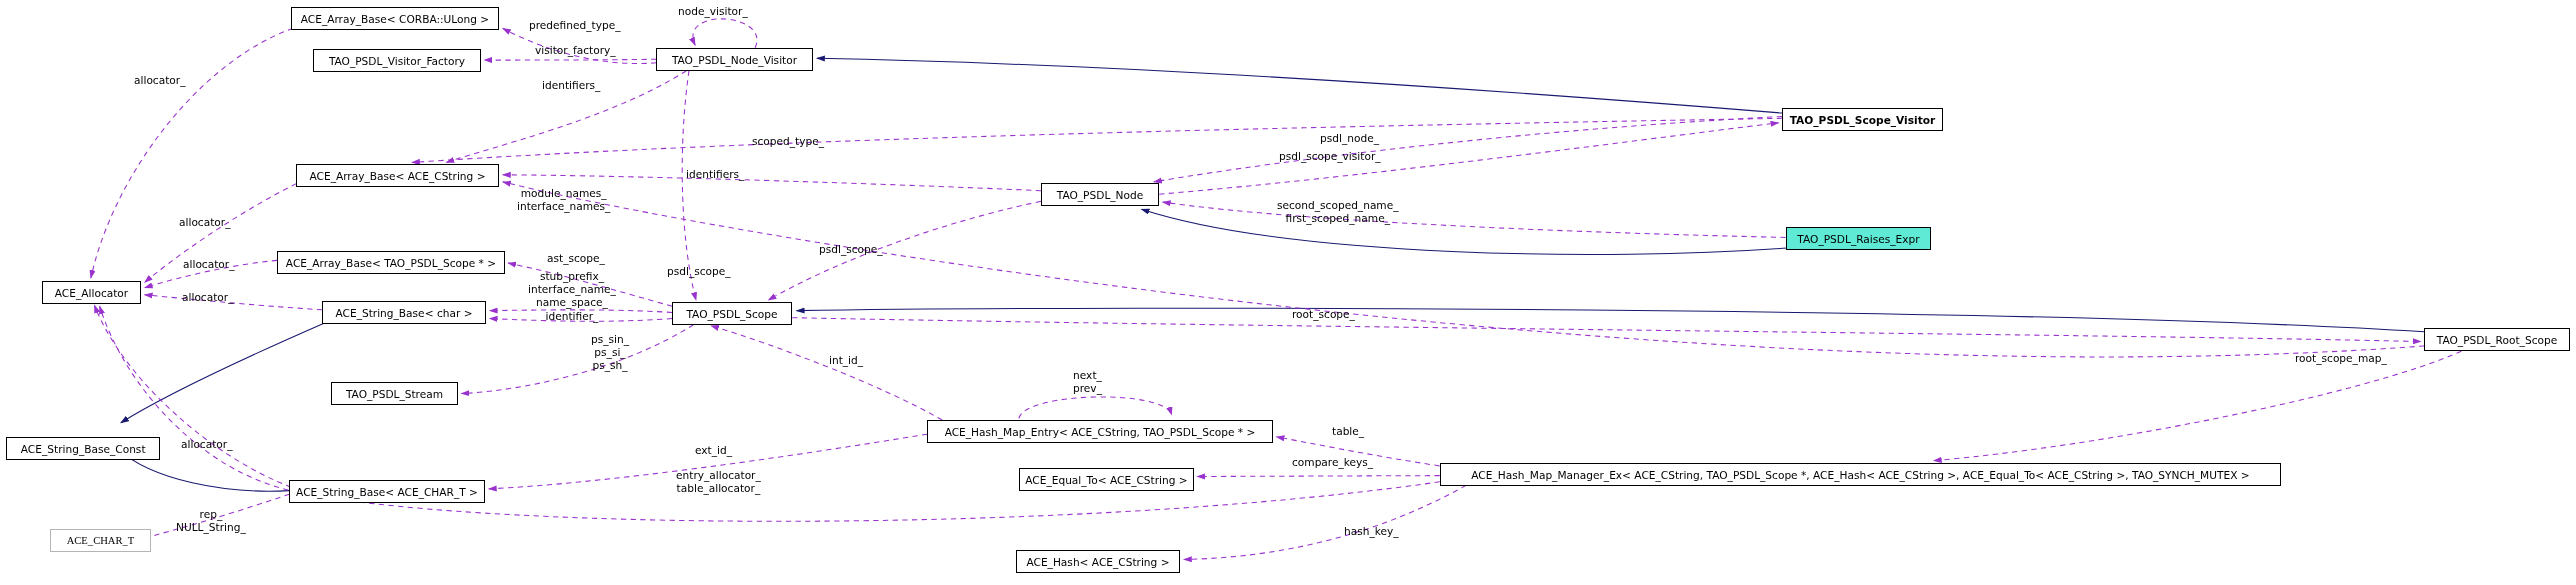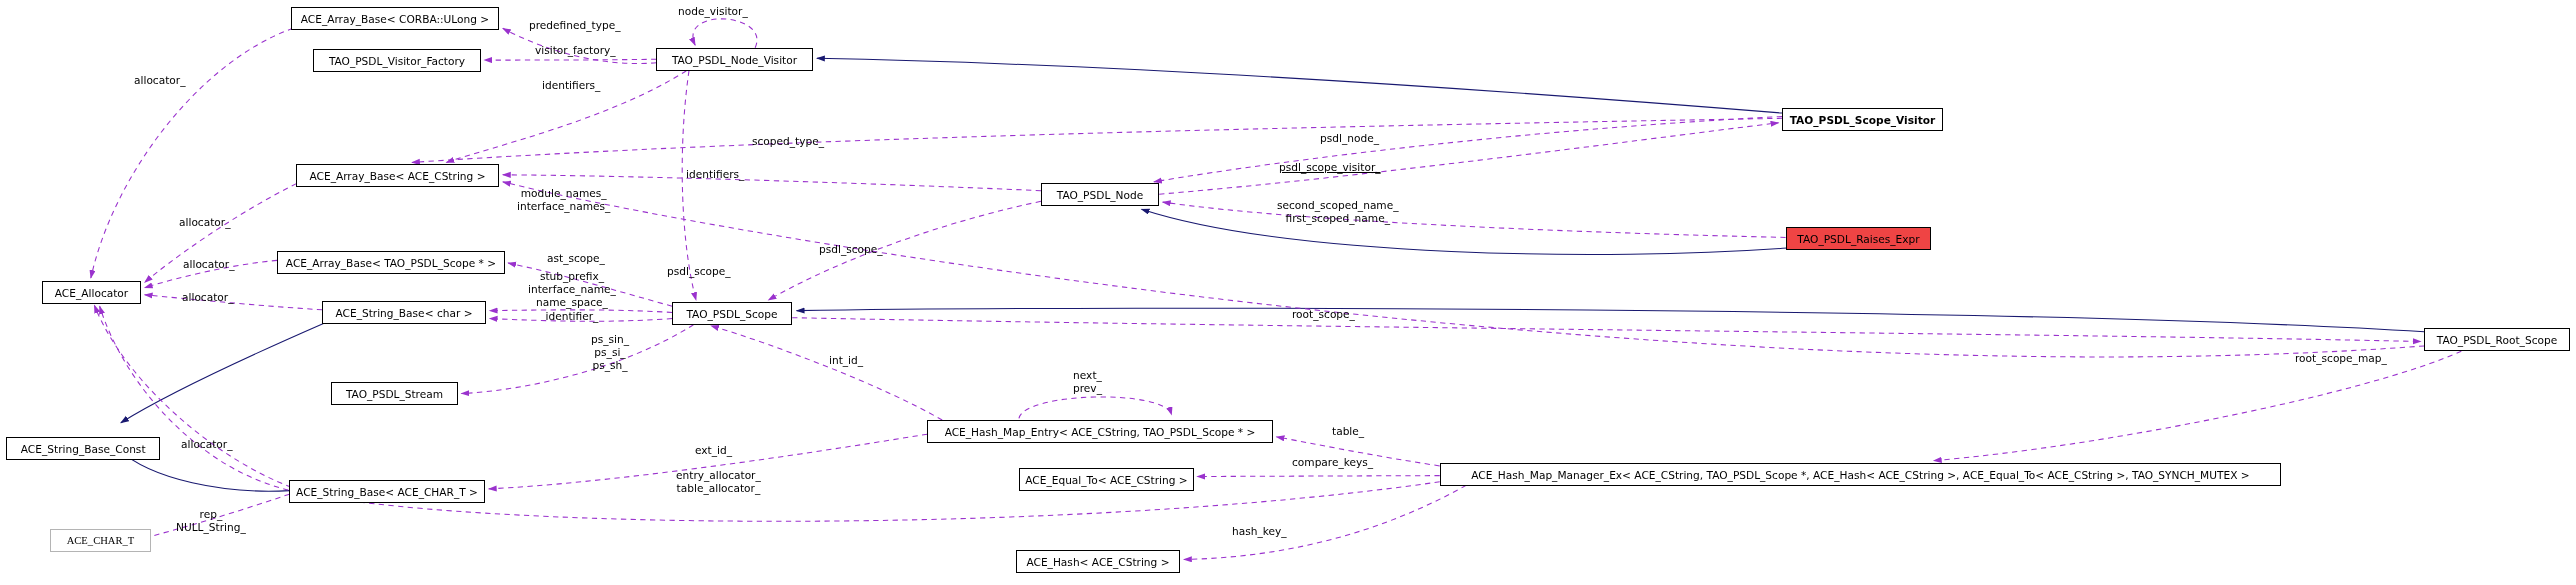--- a/index.html
+++ b/index.html
@@ -15,21 +15,21 @@
     position:absolute;
     box-sizing:border-box;
     border:0.9px solid #000000;
     background:#ffffff;
     display:flex;align-items:center;justify-content:center;
     font-size:10.6px;color:#000000;
     white-space:nowrap;
     height:23px;
     z-index:2;
   }
-  .node.current{background:#ef4444;}
+  .node.current{background:#5eead4;}
   .node.external{border-color:#b4b4b4;}
   .edge-label{
     position:absolute;
     font-size:10.6px;color:#000000;
     line-height:13.2px;
     white-space:nowrap;
     text-align:center;
     z-index:3;
   }
 </style>
@@ -132,21 +132,21 @@
       <div class="edge-label" style="left: 686px; top: 168px;">
         <div>identifiers_</div>
       </div>
       <div class="edge-label" style="left: 517px; top: 187px;">
         <div>module_names_</div>
         <div>interface_names_</div>
       </div>
       <div class="edge-label" style="left: 1320px; top: 132px;">
         <div>psdl_node_</div>
       </div>
-      <div class="edge-label" style="left: 1279px; top: 161px; text-decoration: underline;">
+      <div class="edge-label" style="left: 1279px; top: 150px;">
         <div>psdl_scope_visitor_</div>
       </div>
       <div class="edge-label" style="left: 1277px; top: 199px;">
         <div>second_scoped_name_</div>
         <div>first_scoped_name_</div>
       </div>
       <div class="edge-label" style="left: 819px; top: 243px;">
         <div>psdl_scope_</div>
       </div>
       <div class="edge-label" style="left: 667px; top: 265px;">
@@ -190,21 +190,21 @@
       <div class="edge-label" style="left: 1073px; top: 369px;">
         <div>next_</div>
         <div>prev_</div>
       </div>
       <div class="edge-label" style="left: 1332px; top: 425px;">
         <div>table_</div>
       </div>
       <div class="edge-label" style="left: 1292px; top: 456px;">
         <div>compare_keys_</div>
       </div>
-      <div class="edge-label" style="left: 1232px; top: 525px;">
+      <div class="edge-label" style="left: 1344px; top: 525px;">
         <div>hash_key_</div>
       </div>
       <div class="edge-label" style="left: 676px; top: 469px;">
         <div>entry_allocator_</div>
         <div>table_allocator_</div>
       </div>
       <div class="edge-label" style="left: 1292px; top: 308px;">
         <div>root_scope_</div>
       </div>
       <div class="edge-label" style="left: 2295px; top: 352px;">

